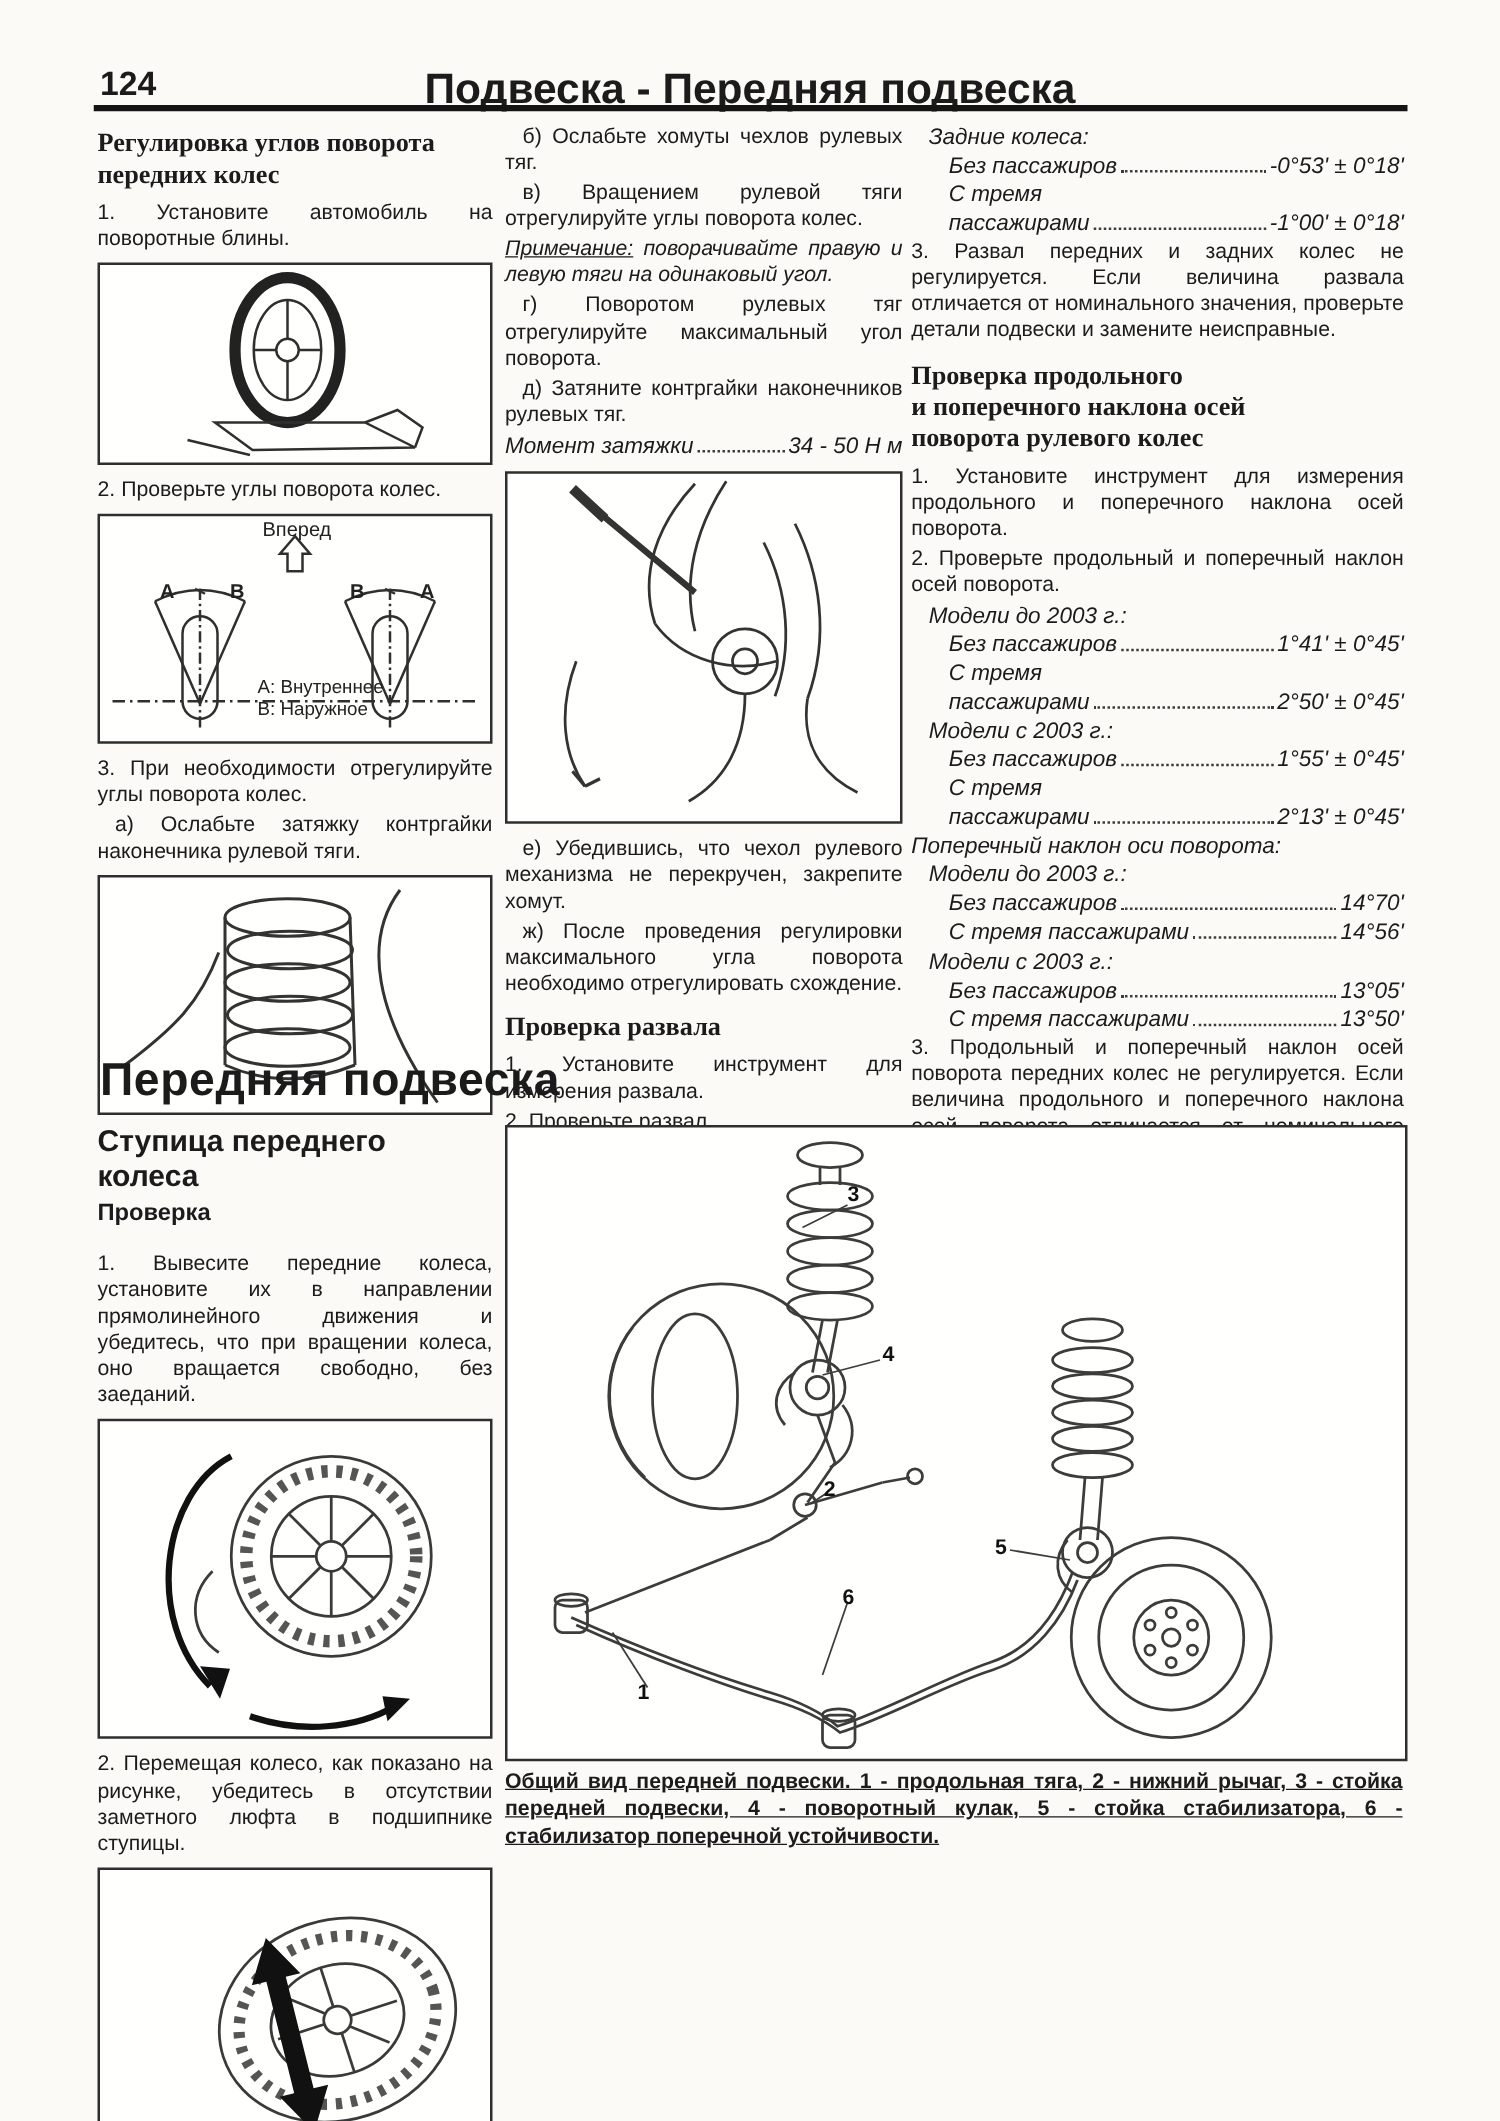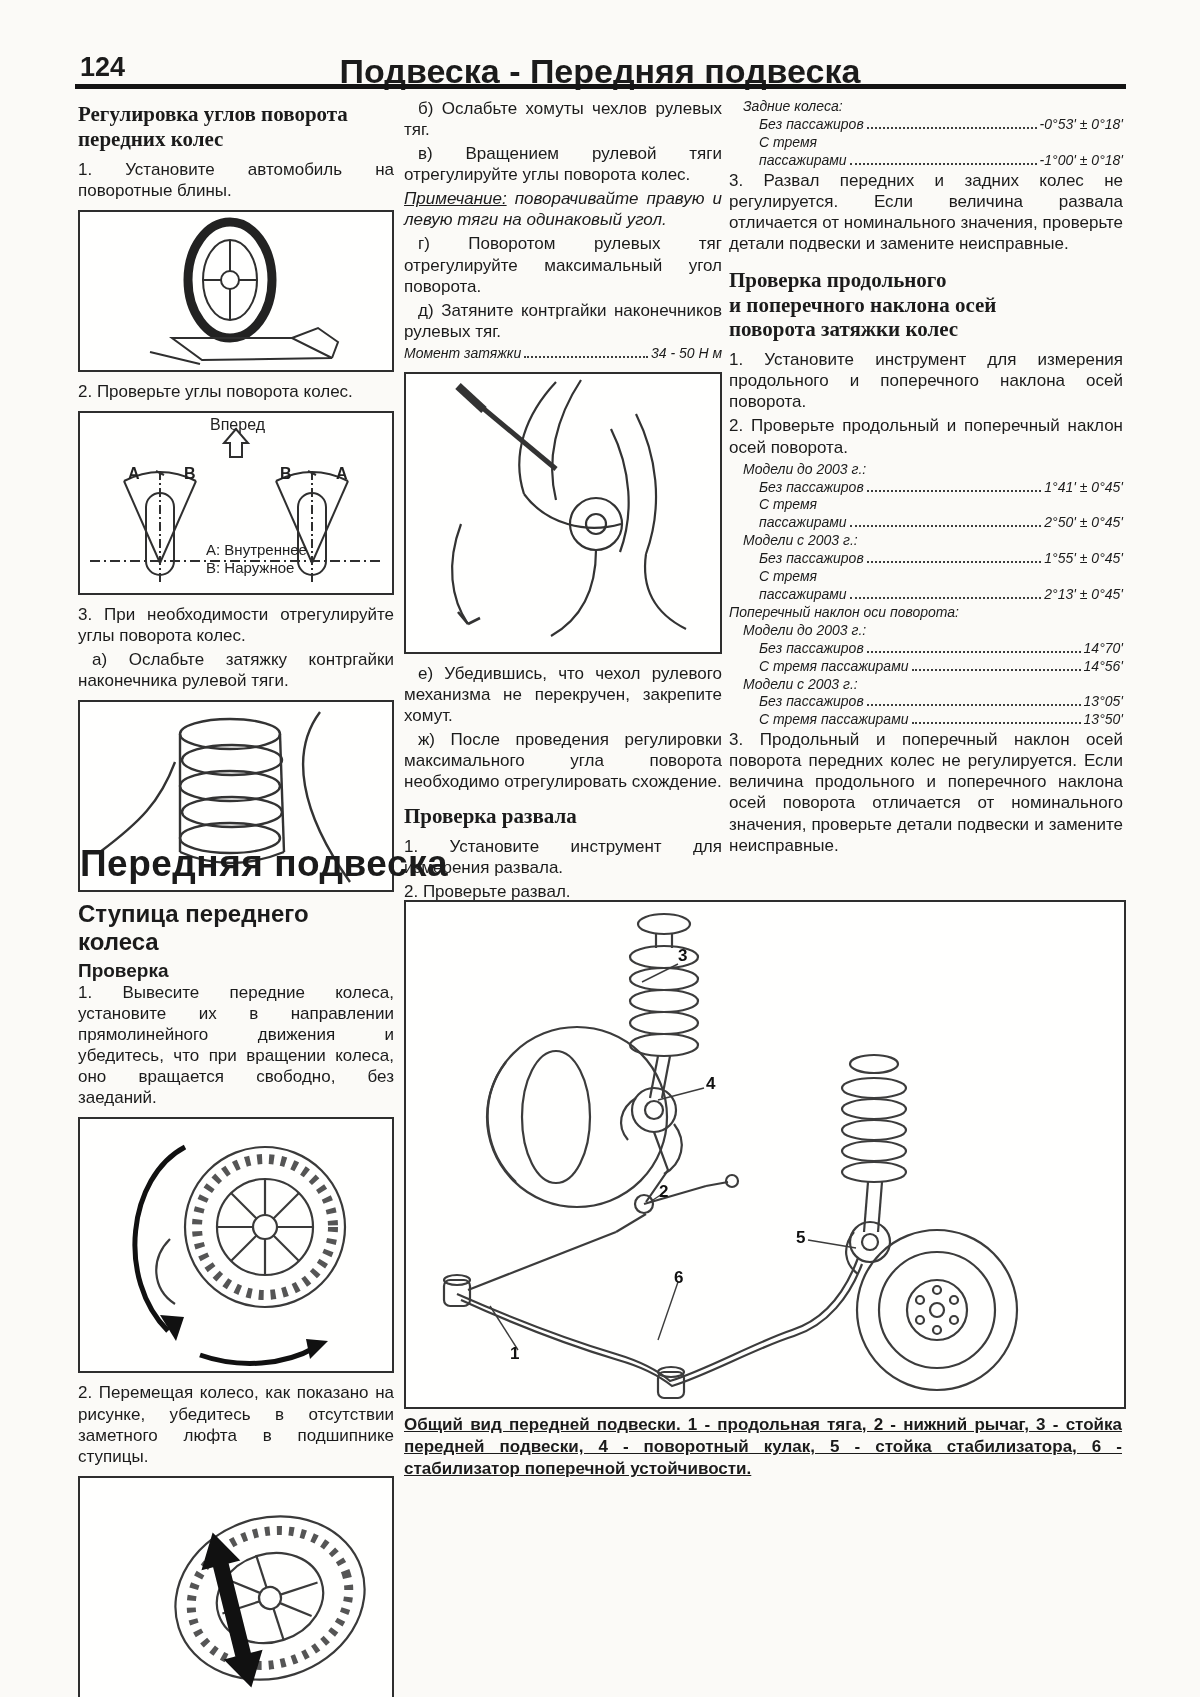--- a/index.html
+++ b/index.html
@@ -17,35 +17,35 @@
   
   .col{position:absolute;top:98px;}
   #col1{left:78px;width:316px;}
   #col2{left:404px;width:318px;}
   #col3{left:729px;width:394px;}
   .h-col{font-size:21px;font-weight:bold;line-height:1.18;margin:4px 0 7px;font-family:Liberation Serif, serif;}
   .p{font-size:17px;line-height:1.24;text-align:justify;margin:0 0 3px;}
   .p-ind{text-indent:14px;}
   .it{font-style:italic;}
   .note-label{font-style:italic;text-decoration:underline;}
-  .spec{display:flex;align-items:baseline;font-style:italic;font-size:14px;line-height:1.28;}
+  .spec{display:flex;align-items:baseline;font-style:italic;font-size:18px;line-height:1.28;}
   .spec .lbl{white-space:nowrap;}
   .spec .dots{flex:1;border-bottom:2px dotted #3c3c3c;margin:0 3px 4px;min-width:10px;}
   .spec .val{white-space:nowrap;}
   .in1{padding-left:14px;}
   .in2{padding-left:30px;}
   .in3{padding-left:46px;}
   .figure{border:2px solid #2e2e2e;background:#fffffe;position:relative;margin:9px 0;overflow:hidden;}
   .figure svg{display:block;}
   .fig-label{position:absolute;font-size:15px;color:#222;line-height:1.25;}
   .fig-letter{position:absolute;font-size:16px;font-weight:bold;color:#222;}
   
   .h-big{font-size:37px;font-weight:bold;letter-spacing:0.5px;}
   .h-sub{font-size:24px;font-weight:bold;margin:2px 0 4px;}
-  .h-small{font-size:19px;font-weight:bold;margin:0 0 0;}
+  .h-small{font-size:19px;font-weight:bold;margin:0 0 18px;}
   .caption{font-size:17px;font-weight:bold;line-height:1.3;text-align:justify;text-decoration:underline;}
   .callout-num{position:absolute;font-size:17px;font-weight:bold;color:#111;}
   line,path,ellipse,circle,rect,polyline{vector-effect:non-scaling-stroke;}
 </style>
 </head>
 <body>
 
 <div class="abs pagenum" style="left:80px;top:52px;">124</div>
 <div class="abs headtitle" style="left:0;top:52px;">Подвеска - Передняя подвеска</div>
 <div class="headrule"></div>
@@ -209,21 +209,21 @@
   <div class="spec in2">
     <span class="lbl">пассажирами</span>
     <span class="dots"></span>
     <span class="val">-1°00' ± 0°18'</span>
   </div>
   <div class="p">3. Развал передних и задних колес не регулируется. Если величина развала отличается от номинального значения, проверьте детали подвески и замените неисправные.</div>
 
   <div class="h-col" style="margin-top:14px;">
     <div>Проверка продольного</div>
     <div>и поперечного наклона осей</div>
-    <div>поворота затяжки колес</div>
+    <div>поворота рулевого колес</div>
   </div>
   <div class="p">1. Установите инструмент для измерения продольного и поперечного наклона осей поворота.</div>
   <div class="p">2. Проверьте продольный и поперечный наклон осей поворота.</div>
 
   <div class="spec in1">
       <span class="lbl">Модели до 2003 г.:</span>
     </div>
   <div class="spec in2">
     <span class="lbl">Без пассажиров</span>
     <span class="dots"></span>

